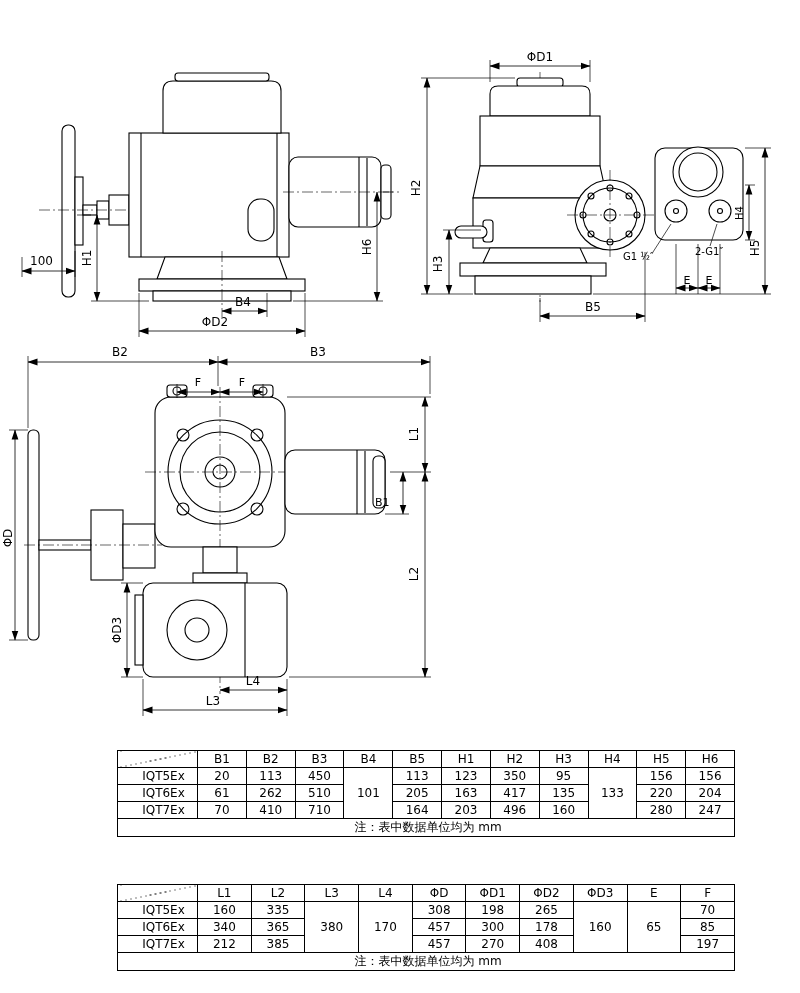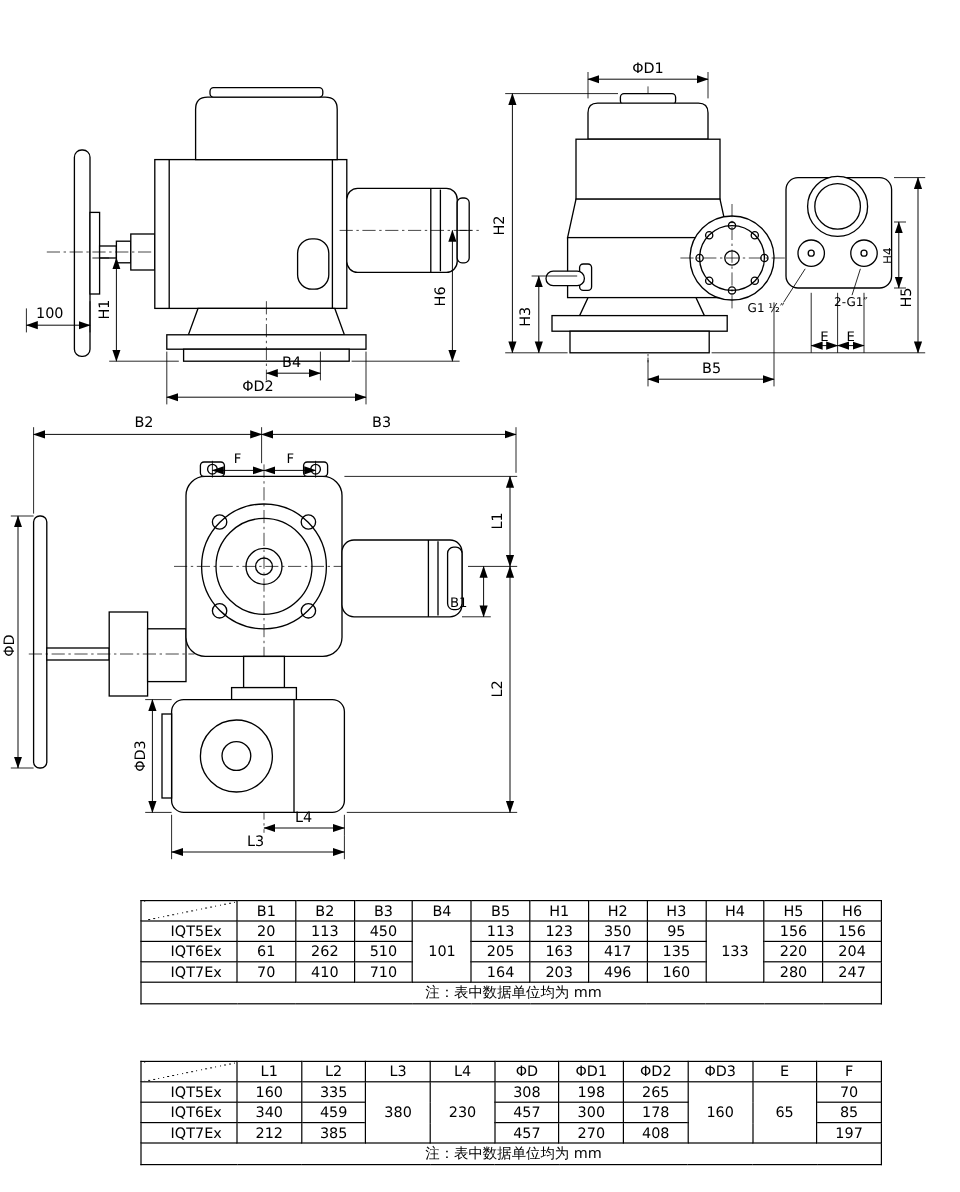--- a/index.html
+++ b/index.html
@@ -387,32 +387,32 @@
       <th>ΦD2</th>
       <th>ΦD3</th>
       <th>E</th>
       <th>F</th>
     </tr>
     <tr>
       <td class="model">IQT5Ex</td>
       <td>160</td>
       <td>335</td>
       <td rowspan="3">380</td>
-      <td rowspan="3">230</td>
+      <td rowspan="3">170</td>
       <td>308</td>
       <td>198</td>
       <td>265</td>
       <td rowspan="3">160</td>
       <td rowspan="3">65</td>
       <td>70</td>
     </tr>
     <tr>
       <td class="model">IQT6Ex</td>
       <td>340</td>
-      <td>459</td>
+      <td>365</td>
       <td>457</td>
       <td>300</td>
       <td>178</td>
       <td>85</td>
     </tr>
     <tr>
       <td class="model">IQT7Ex</td>
       <td>212</td>
       <td>385</td>
       <td>457</td>

